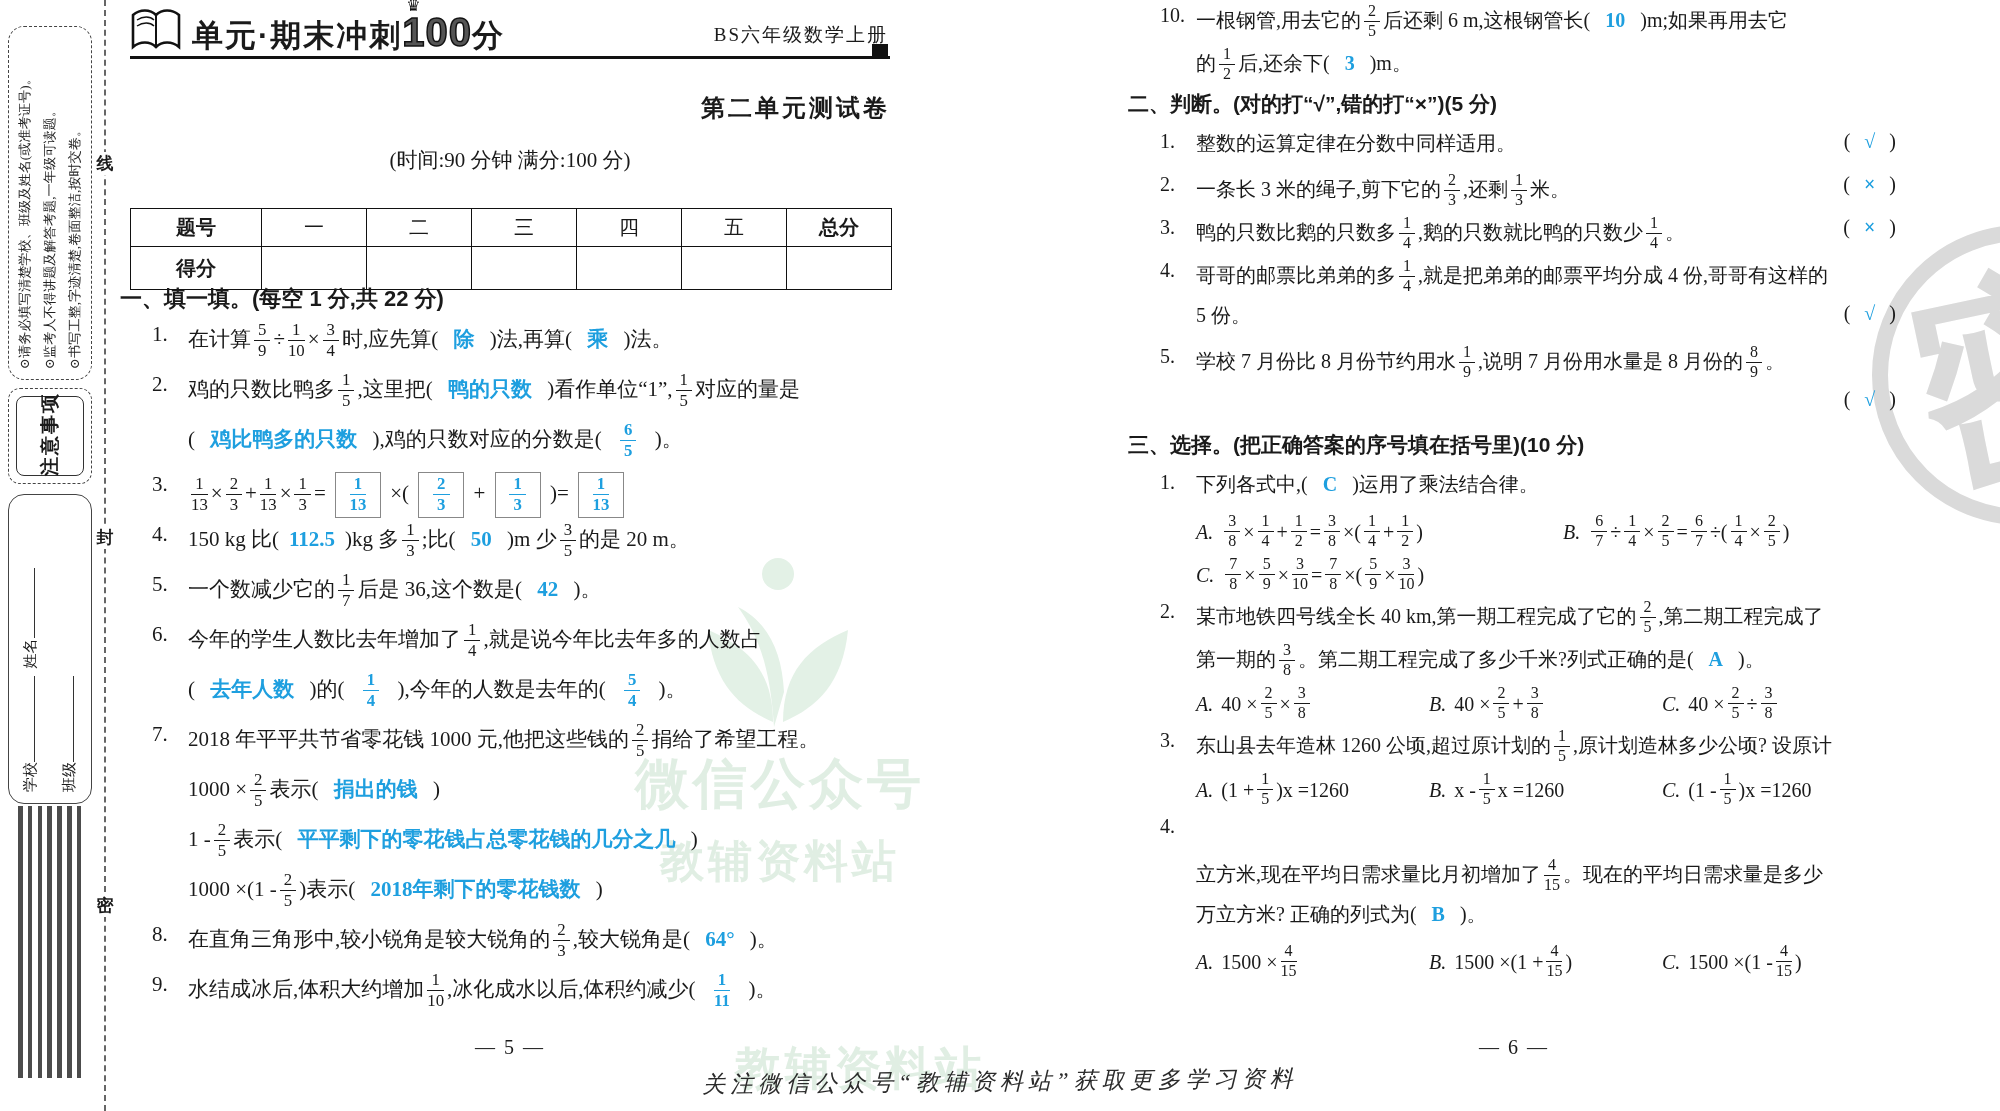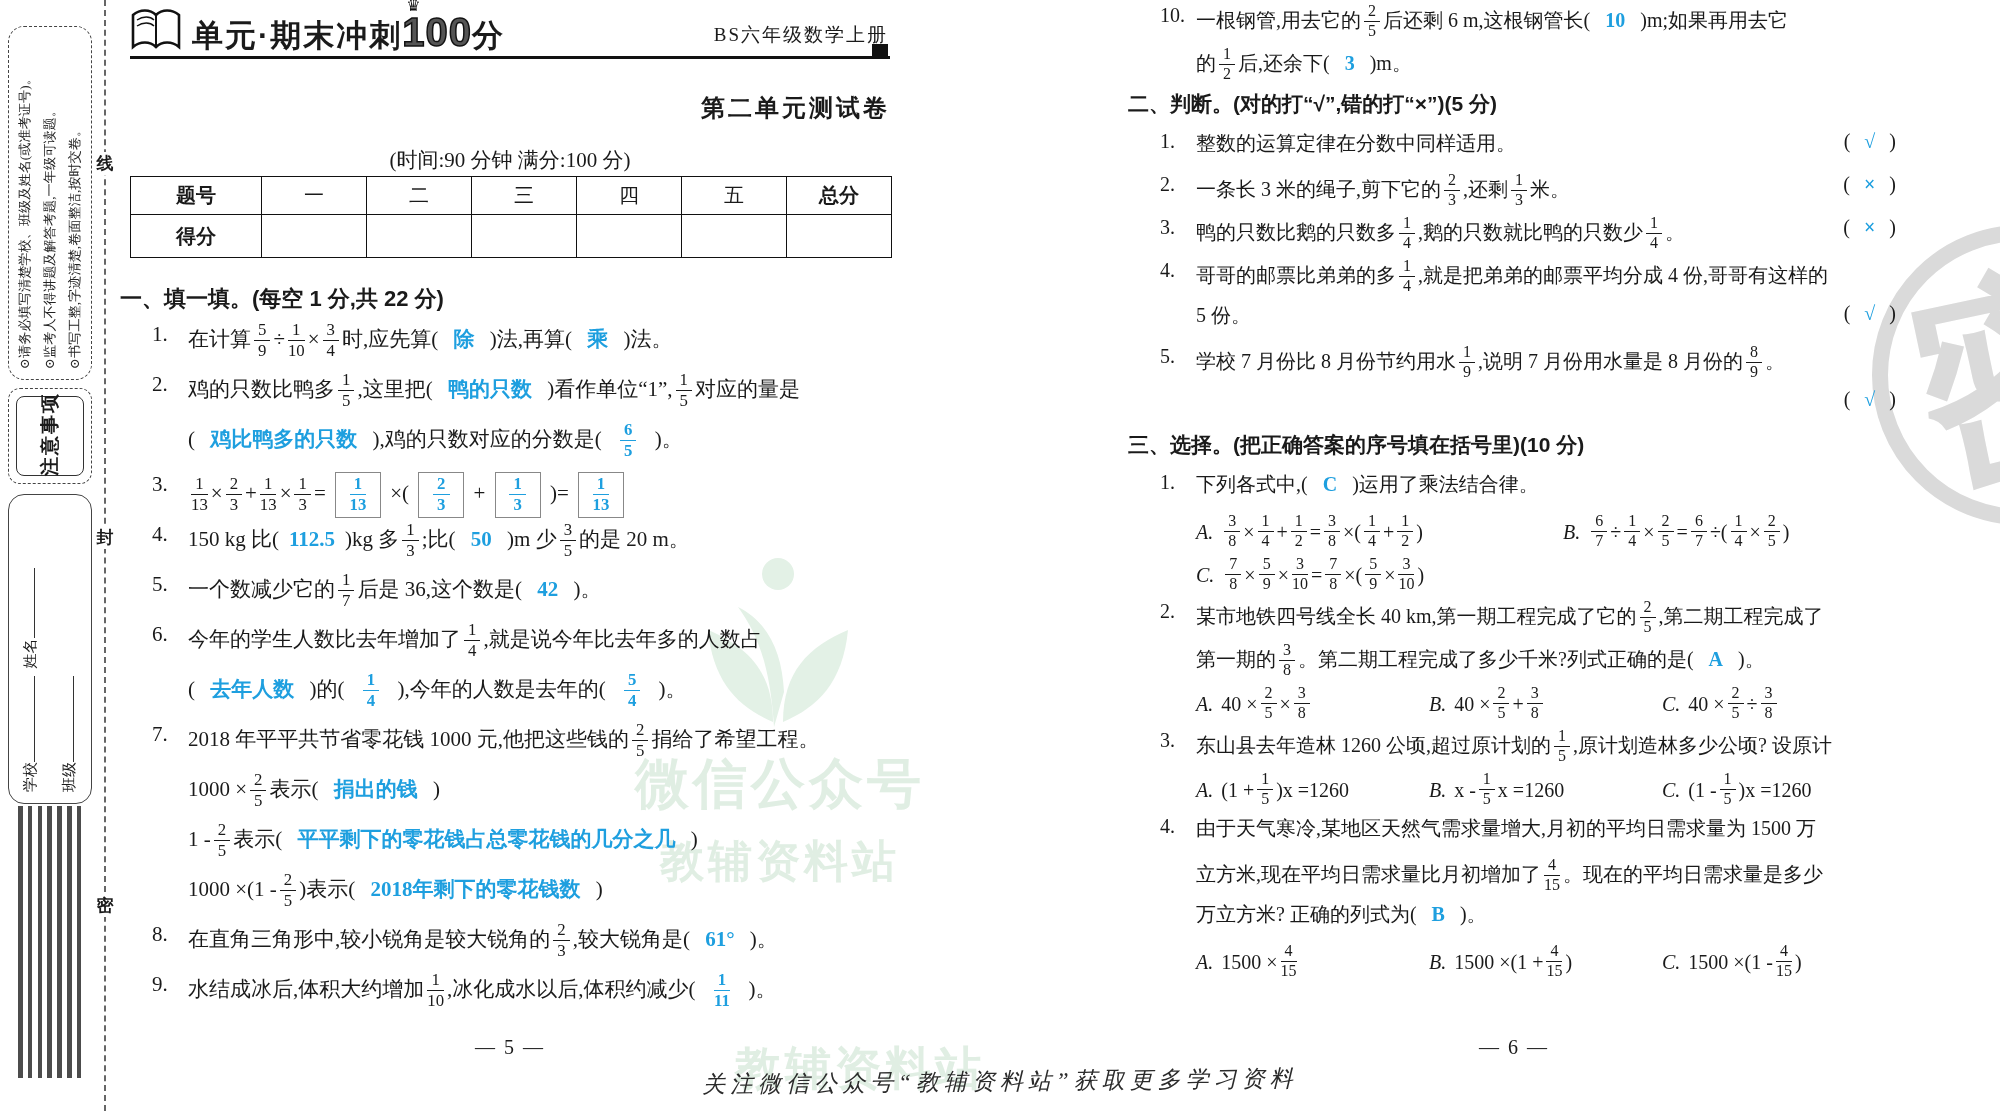--- a/index.html
+++ b/index.html
@@ -27,21 +27,21 @@
   .brand .pre,.brand .suf{font-size:31px;letter-spacing:2px;}
   .brand .score{font-size:40px;font-weight:900;position:relative;letter-spacing:1px;-webkit-text-stroke:1.5px #111;color:#555;}
   .brand .crown{position:absolute;top:-14px;left:4px;font-size:16px;color:#111;-webkit-text-stroke:0;}
   .head-rule{position:absolute;left:130px;top:56px;width:760px;height:3px;background:#111;z-index:2;}
   .head-square{position:absolute;left:872px;top:44px;width:16px;height:15px;background:#111;z-index:2;}
   .head-right{position:absolute;left:560px;top:22px;width:328px;text-align:right;font-size:19px;letter-spacing:2px;z-index:2;}
   .book-icon{position:absolute;left:126px;top:6px;z-index:2;}
   
   .main-title{position:absolute;left:130px;top:92px;width:760px;text-align:right;font-size:24px;font-weight:bold;letter-spacing:3px;z-index:2;}
   .sub-title{position:absolute;left:130px;top:146px;width:760px;text-align:center;font-size:21px;z-index:2;}
-  table.score{position:absolute;left:130px;top:176px;width:740px;border-collapse:collapse;z-index:2;table-layout:fixed;padding-left:40px;}
+  table.score{position:absolute;left:130px;top:208px;width:740px;border-collapse:collapse;z-index:2;table-layout:fixed;padding-left:40px;}
   table.score td{border:1.8px solid #111;text-align:center;font-size:20px;}
   table.score tr:first-child td{height:35px;}
   table.score tr:last-child td{height:40px;}
   table.score td.lab{font-family:"Liberation Sans","DejaVu Sans",sans-serif;font-weight:bold;}
   
   .lines{position:absolute;z-index:2;}
   .pl{left:120px;top:284px;width:762px;}
   .pr{left:1128px;top:4px;width:774px;}
   .line{display:flex;align-items:flex-start;}
   .pl .line{height:50px;font-size:21px;}
@@ -272,21 +272,21 @@
       <span class="qtext contind">1000 ×(1 -<span class="frac">
           <span class="fn">2</span>
           <span class="fd">5</span>
         </span>)表示( <span class="ans">2018年剩下的零花钱数</span> )</span>
     </div>
     <div class="line q">
       <span class="qnum">8.</span>
       <span class="qtext">在直角三角形中,较小锐角是较大锐角的<span class="frac">
           <span class="fn">2</span>
           <span class="fd">3</span>
-        </span>,较大锐角是( <span class="ans">61°</span> )。</span>
+        </span>,较大锐角是( <span class="ans">64°</span> )。</span>
     </div>
     <div class="line q">
       <span class="qnum">9.</span>
       <span class="qtext">水结成冰后,体积大约增加<span class="frac">
           <span class="fn">1</span>
           <span class="fd">10</span>
         </span>,冰化成水以后,体积约减少( <span class="ans"><span class="frac">
             <span class="fn">1</span>
             <span class="fd">11</span>
           </span></span> )。</span>
@@ -489,21 +489,20 @@
             <span class="fd">5</span>
           </span>x =1260</span>
         <span class="opt" style="width: 34%;"><span class="optn">C.</span>(1 -<span class="frac">
             <span class="fn">1</span>
             <span class="fd">5</span>
           </span>)x =1260</span>
       </div>
     </div>
     <div class="line q">
       <span class="qnum">4.</span>
-      <span class="qtext">由于天气寒冷,某地区天然气需求量增大,月初的平均日需求量为 1500 万</span>
     </div>
     <div class="line c">
       <span class="qtext contind">立方米,现在平均日需求量比月初增加了<span class="frac">
           <span class="fn">4</span>
           <span class="fd">15</span>
         </span>。现在的平均日需求量是多少</span>
     </div>
     <div class="line c">
       <span class="qtext contind">万立方米? 正确的列式为( <span class="ans">B</span> )。</span>
     </div>

